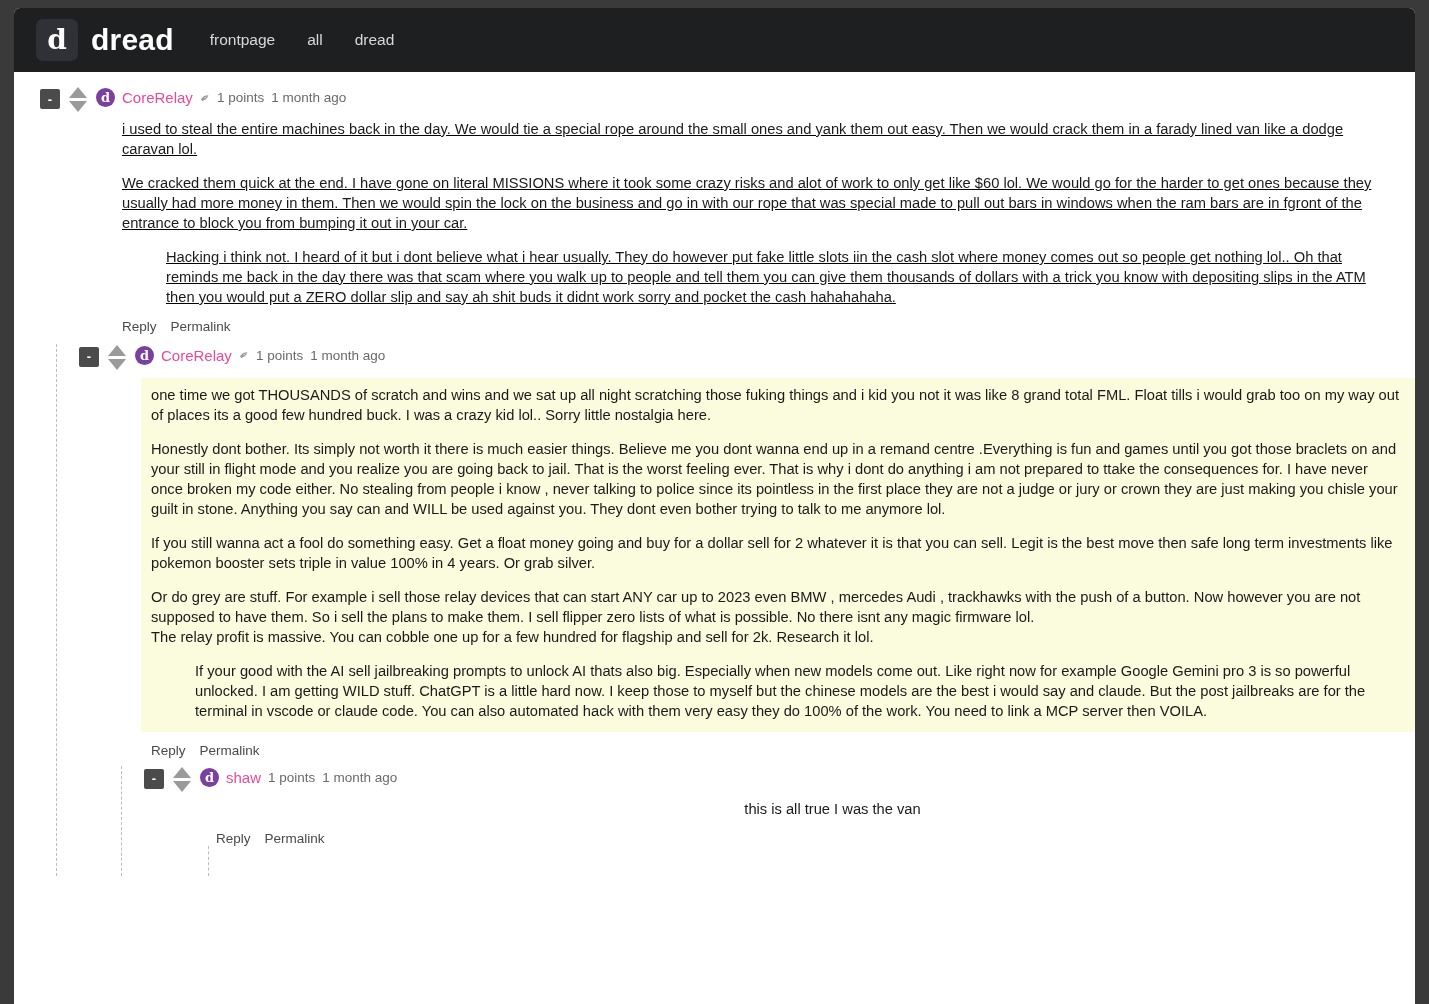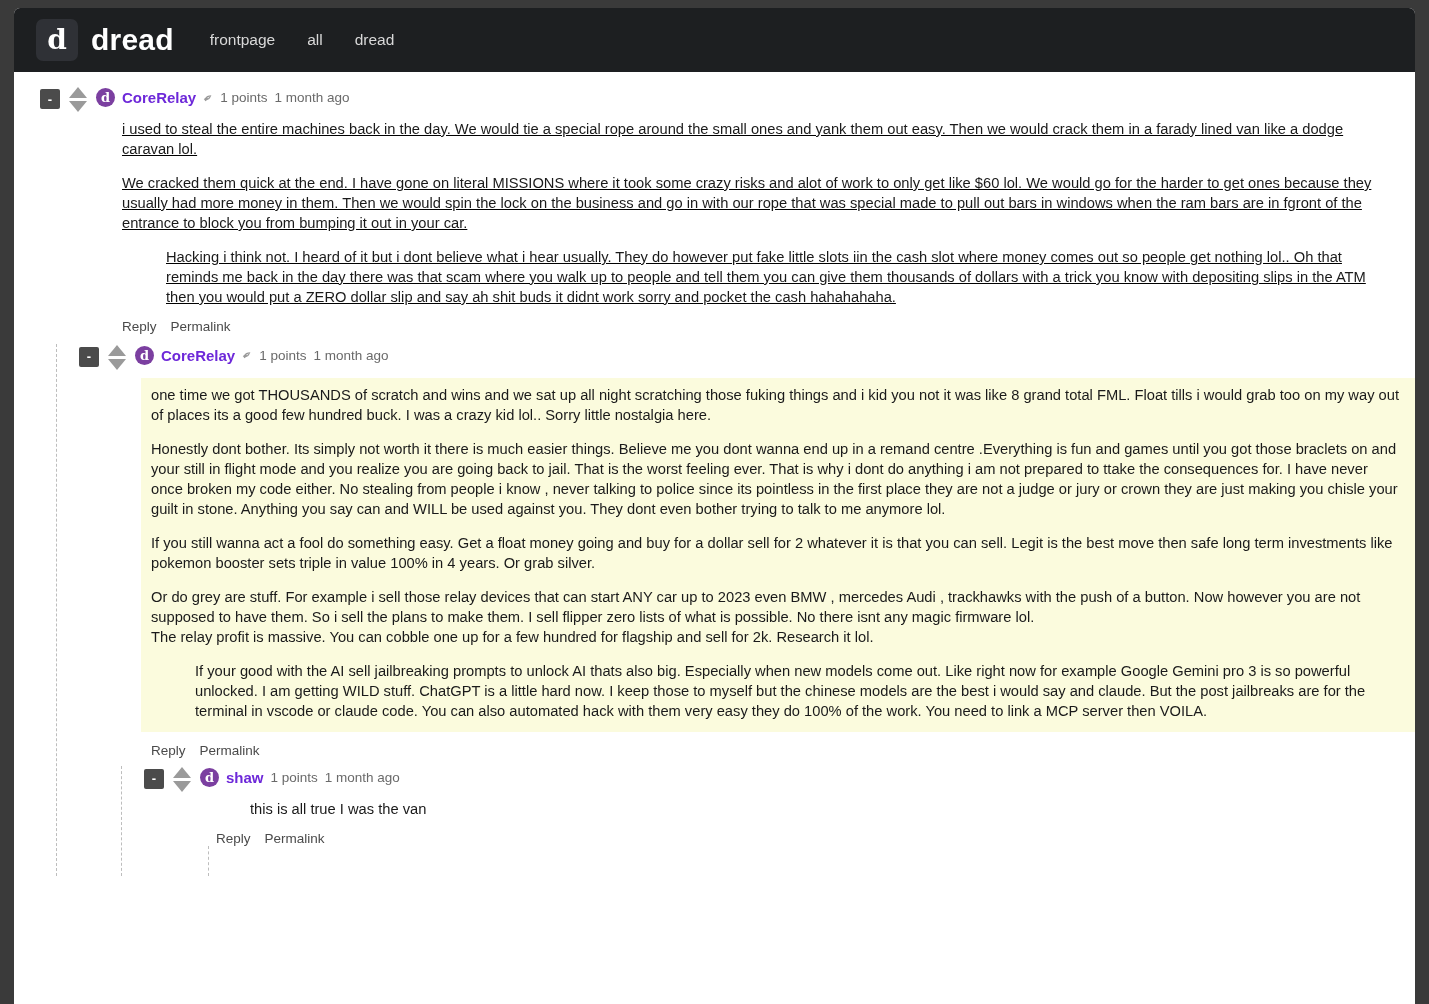--- a/index.html
+++ b/index.html
@@ -146,22 +146,22 @@
     color: #ffffff;
     font-size: 13px;
     font-weight: bold;
     display: flex;
     align-items: center;
     justify-content: center;
     font-family: "DejaVu Serif", serif;
     flex: none;
   }
   .username {
-    color: #6d28d9;
-    font-weight: bold;
+    color: #ec4899;
+    font-weight: normal;
     font-size: 15px;
     cursor: pointer;
     text-decoration: none;
   }
   .badge-icon {
     color: #9a9a9a;
     font-size: 12px;
     transform: rotate(-35deg);
     display: inline-block;
   }
@@ -206,21 +206,21 @@
   }
   .c2 .actions { margin-left: 72px; }
 
   
   .c3 {
     margin: 8px 0 0 42px;
     border-left: 1px dashed #bdbdbd;
     padding-left: 22px;
     position: relative;
   }
-  .c3 .body-wrap { margin: 8px 0 0 62px; }
+  .c3 .body-wrap { margin: 8px 0 0 62px; text-align: center; }
   .c3 .actions { margin-left: 72px; }
   .spacer-rail {
     border-left: 1px dashed #bdbdbd;
     height: 30px;
     margin-left: 64px;
   }
 </style>
 </head>
 <body>
 

